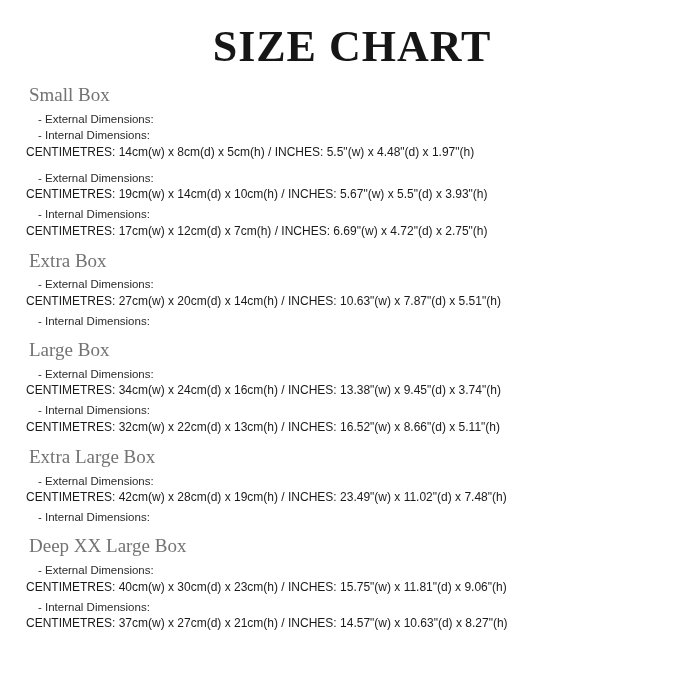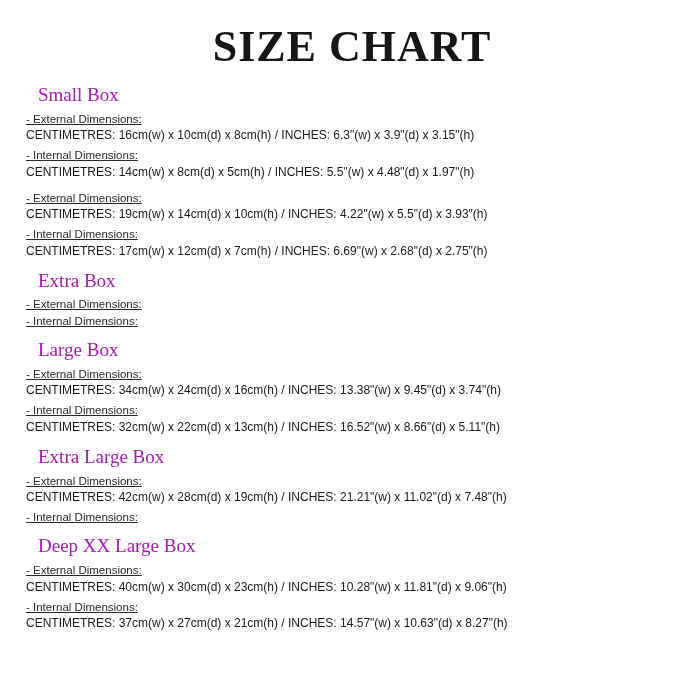--- a/index.html
+++ b/index.html
@@ -30,30 +30,29 @@
     margin: 6px 0 14px 0;
     line-height: 1.05;
   }
   .section {
     margin-bottom: 11px;
   }
   .section-title {
     font-family: "Liberation Serif", serif;
     font-size: 19px;
     font-weight: normal;
-    color: #a21caf;
-    margin: 0 0 6px 12px;
+    color: #737373;
+    margin: 0 0 6px 3px;
     line-height: 1.15;
   }
   .dim-label {
     font-size: 11.5px;
     color: #2a2a2a;
-    margin: 0 0 2px 0;
+    margin: 0 0 2px 12px;
     line-height: 1.25;
-    text-decoration: underline;
   }
   .dim-value {
     font-size: 12px;
     color: #1a1a1a;
     margin: 0 0 5px 0;
     line-height: 1.25;
   }
   .dim-value:last-child {
     margin-bottom: 0;
   }
@@ -61,54 +60,54 @@
 </head>
 <body>
 
 <div class="page">
 
   <h1 class="chart-title">SIZE CHART</h1>
 
   <div class="section">
     <h2 class="section-title">Small Box</h2>
     <p class="dim-label">- External Dimensions:</p>
-    <p class="dim-value">CENTIMETRES: 16cm(w) x 10cm(d) x 8cm(h) / INCHES: 6.3"(w) x 3.9"(d) x 3.15"(h)</p>
     <p class="dim-label">- Internal Dimensions:</p>
     <p class="dim-value">CENTIMETRES: 14cm(w) x 8cm(d) x 5cm(h) / INCHES: 5.5"(w) x 4.48"(d) x 1.97"(h)</p>
   </div>
 
   <div class="section">
     <p class="dim-label">- External Dimensions:</p>
-    <p class="dim-value">CENTIMETRES: 19cm(w) x 14cm(d) x 10cm(h) / INCHES: 4.22"(w) x 5.5"(d) x 3.93"(h)</p>
+    <p class="dim-value">CENTIMETRES: 19cm(w) x 14cm(d) x 10cm(h) / INCHES: 5.67"(w) x 5.5"(d) x 3.93"(h)</p>
     <p class="dim-label">- Internal Dimensions:</p>
-    <p class="dim-value">CENTIMETRES: 17cm(w) x 12cm(d) x 7cm(h) / INCHES: 6.69"(w) x 2.68"(d) x 2.75"(h)</p>
+    <p class="dim-value">CENTIMETRES: 17cm(w) x 12cm(d) x 7cm(h) / INCHES: 6.69"(w) x 4.72"(d) x 2.75"(h)</p>
   </div>
 
   <div class="section">
     <h2 class="section-title">Extra Box</h2>
     <p class="dim-label">- External Dimensions:</p>
+    <p class="dim-value">CENTIMETRES: 27cm(w) x 20cm(d) x 14cm(h) / INCHES: 10.63"(w) x 7.87"(d) x 5.51"(h)</p>
     <p class="dim-label">- Internal Dimensions:</p>
   </div>
 
   <div class="section">
     <h2 class="section-title">Large Box</h2>
     <p class="dim-label">- External Dimensions:</p>
     <p class="dim-value">CENTIMETRES: 34cm(w) x 24cm(d) x 16cm(h) / INCHES: 13.38"(w) x 9.45"(d) x 3.74"(h)</p>
     <p class="dim-label">- Internal Dimensions:</p>
     <p class="dim-value">CENTIMETRES: 32cm(w) x 22cm(d) x 13cm(h) / INCHES: 16.52"(w) x 8.66"(d) x 5.11"(h)</p>
   </div>
 
   <div class="section">
     <h2 class="section-title">Extra Large Box</h2>
     <p class="dim-label">- External Dimensions:</p>
-    <p class="dim-value">CENTIMETRES: 42cm(w) x 28cm(d) x 19cm(h) / INCHES: 21.21"(w) x 11.02"(d) x 7.48"(h)</p>
+    <p class="dim-value">CENTIMETRES: 42cm(w) x 28cm(d) x 19cm(h) / INCHES: 23.49"(w) x 11.02"(d) x 7.48"(h)</p>
     <p class="dim-label">- Internal Dimensions:</p>
   </div>
 
   <div class="section">
     <h2 class="section-title">Deep XX Large Box</h2>
     <p class="dim-label">- External Dimensions:</p>
-    <p class="dim-value">CENTIMETRES: 40cm(w) x 30cm(d) x 23cm(h) / INCHES: 10.28"(w) x 11.81"(d) x 9.06"(h)</p>
+    <p class="dim-value">CENTIMETRES: 40cm(w) x 30cm(d) x 23cm(h) / INCHES: 15.75"(w) x 11.81"(d) x 9.06"(h)</p>
     <p class="dim-label">- Internal Dimensions:</p>
     <p class="dim-value">CENTIMETRES: 37cm(w) x 27cm(d) x 21cm(h) / INCHES: 14.57"(w) x 10.63"(d) x 8.27"(h)</p>
   </div>
 
 </div>
 
 </body></html>

